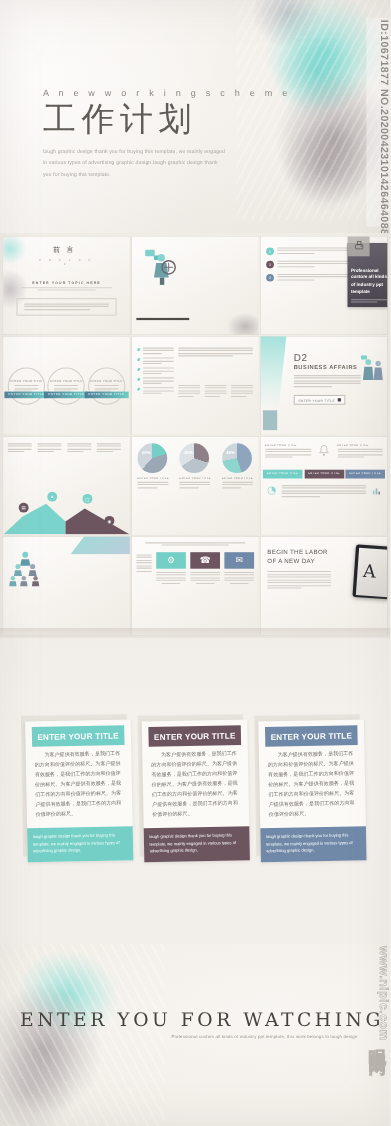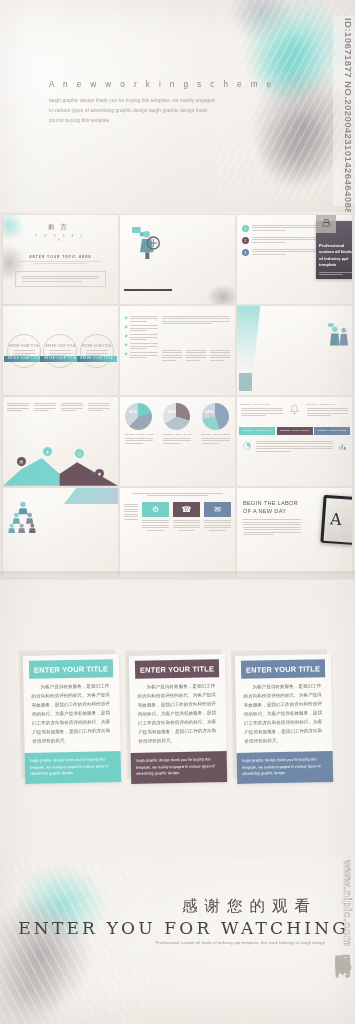--- a/index.html
+++ b/index.html
@@ -19,21 +19,21 @@
   
   .hero {
     top: 0; height: 212px;
     background:
       radial-gradient(120% 90% at 12% 35%, #fbf9f6 0%, #f4f1ec 45%, #eae6e0 100%);
   }
   .hero .sheen {
     position: absolute; inset: 0;
     background: linear-gradient(105deg, rgba(255,255,255,.55) 0%, rgba(255,255,255,0) 55%);
   }
-  .hero-title-wrap { position: absolute; left: 49px; top: 80px; }
+  .hero-title-wrap { position: absolute; left: 39px; top: 80px; }
   .hero-kicker {
     font-size: 8.2px; letter-spacing: 3.4px; color: #8b8680; font-weight: 400;
     white-space: nowrap; font-family: "Liberation Sans", sans-serif;
   }
   .hero-title {
     font-size: 30px; letter-spacing: 5px; color: #5f5b56; font-weight: 300;
     line-height: 1.18; margin-top: 2px; white-space: nowrap;
     font-family: "DejaVu Sans", sans-serif;
   }
   .hero-desc {
@@ -219,20 +219,21 @@
     <div class="sheen"></div>
     <div class="smoke sm-blue1"></div>
     <div class="smoke sm-teal1"></div>
     <div class="smoke sm-teal2"></div>
     <div class="smoke sm-gray1"></div>
     <div class="smoke sm-gray2"></div>
     <div class="wisp"></div>
 
     <div class="hero-title-wrap">
       <div class="hero-kicker">A  n e w  w o r k i n g  s c h e m e</div>
+      <div class="hero-title">工作计划</div>
       <div class="hero-desc">laugh graphic design thank you for buying this template, we mainly engaged in various types of advertising graphic design.laugh graphic design thank you for buying this template.</div>
     </div>
 
     <div class="idstrip"></div>
     <div class="idtext">ID:10671877 NO.20200423101426464088</div>
   </div>
 
   <div class="band grid">
 
     <div class="slide">
@@ -443,20 +444,34 @@
           </div>
       </div>
     </div>
 
     <div class="slide">
       <div class="gloss"></div>
       <div style="position:absolute;left:-6px;top:-4px;width:26px;height:70px;
                   background:linear-gradient(180deg,rgba(122,212,205,.70),rgba(122,212,205,.18) 70%,rgba(122,212,205,0));
                   transform:skewX(-6deg);"></div>
       <div style="position:absolute;left:2px;bottom:4px;width:13px;height:18px;background:rgba(95,150,160,.55);"></div>
+      <div style="position:absolute;left:30px;top:14px;right:24px;">
+        <div class="s-big">D2</div>
+        <div class="s-title" style="margin-top:1px">BUSINESS AFFAIRS</div>
+        <div class="para" style="margin-top:4px">
+          <i style="width:100%"></i>
+            <i style="width:100%"></i>
+            <i style="width:100%"></i>
+            <i style="width:100%"></i>
+            <i style="width:58%"></i>
+        </div>
+        <div class="s-btn" style="margin-top:5px">
+          <span>ENTER YOUR TITLE</span><span class="sq"></span>
+        </div>
+      </div>
       <svg viewBox="0 0 40 50" style="position:absolute;right:1px;top:14px;width:24px;height:34px;">
         <rect x="2" y="2" width="9" height="6" rx="1" fill="#7ed2cb"></rect>
         <circle cx="13" cy="12" r="4.5" fill="#8ad6cf"></circle>
           <path d="M7 19h12l2 20H5z" fill="#6e9aa6"></path>
         <circle cx="28" cy="14" r="4" fill="#9fb6c9"></circle>
           <path d="M23 20h10l2 19H21z" fill="#8296ad"></path>
       </svg>
     </div>
 
     <div class="slide">
@@ -727,21 +742,20 @@
       </div>
     </div>
   </div>
 
   <div class="band thanks">
     <div class="sm-b-teal"></div>
     <div class="sm-b-gray"></div>
     <div class="sm-b-gray2"></div>
     <div class="wisp-b"></div>
 
-    <div class="ty-cn">感谢您的观看</div>
     <div class="ty-en">ENTER YOU FOR WATCHING</div>
     <div class="ty-sub">Professional custom all kinds of industry ppt template, this work belongs to laugh design</div>
 
     <div class="nipic-url">www.nipic.com</div>
     <div class="nipic-cn">昵图网</div>
   </div>
 
   <div class="vig"></div>
 </div>
 

